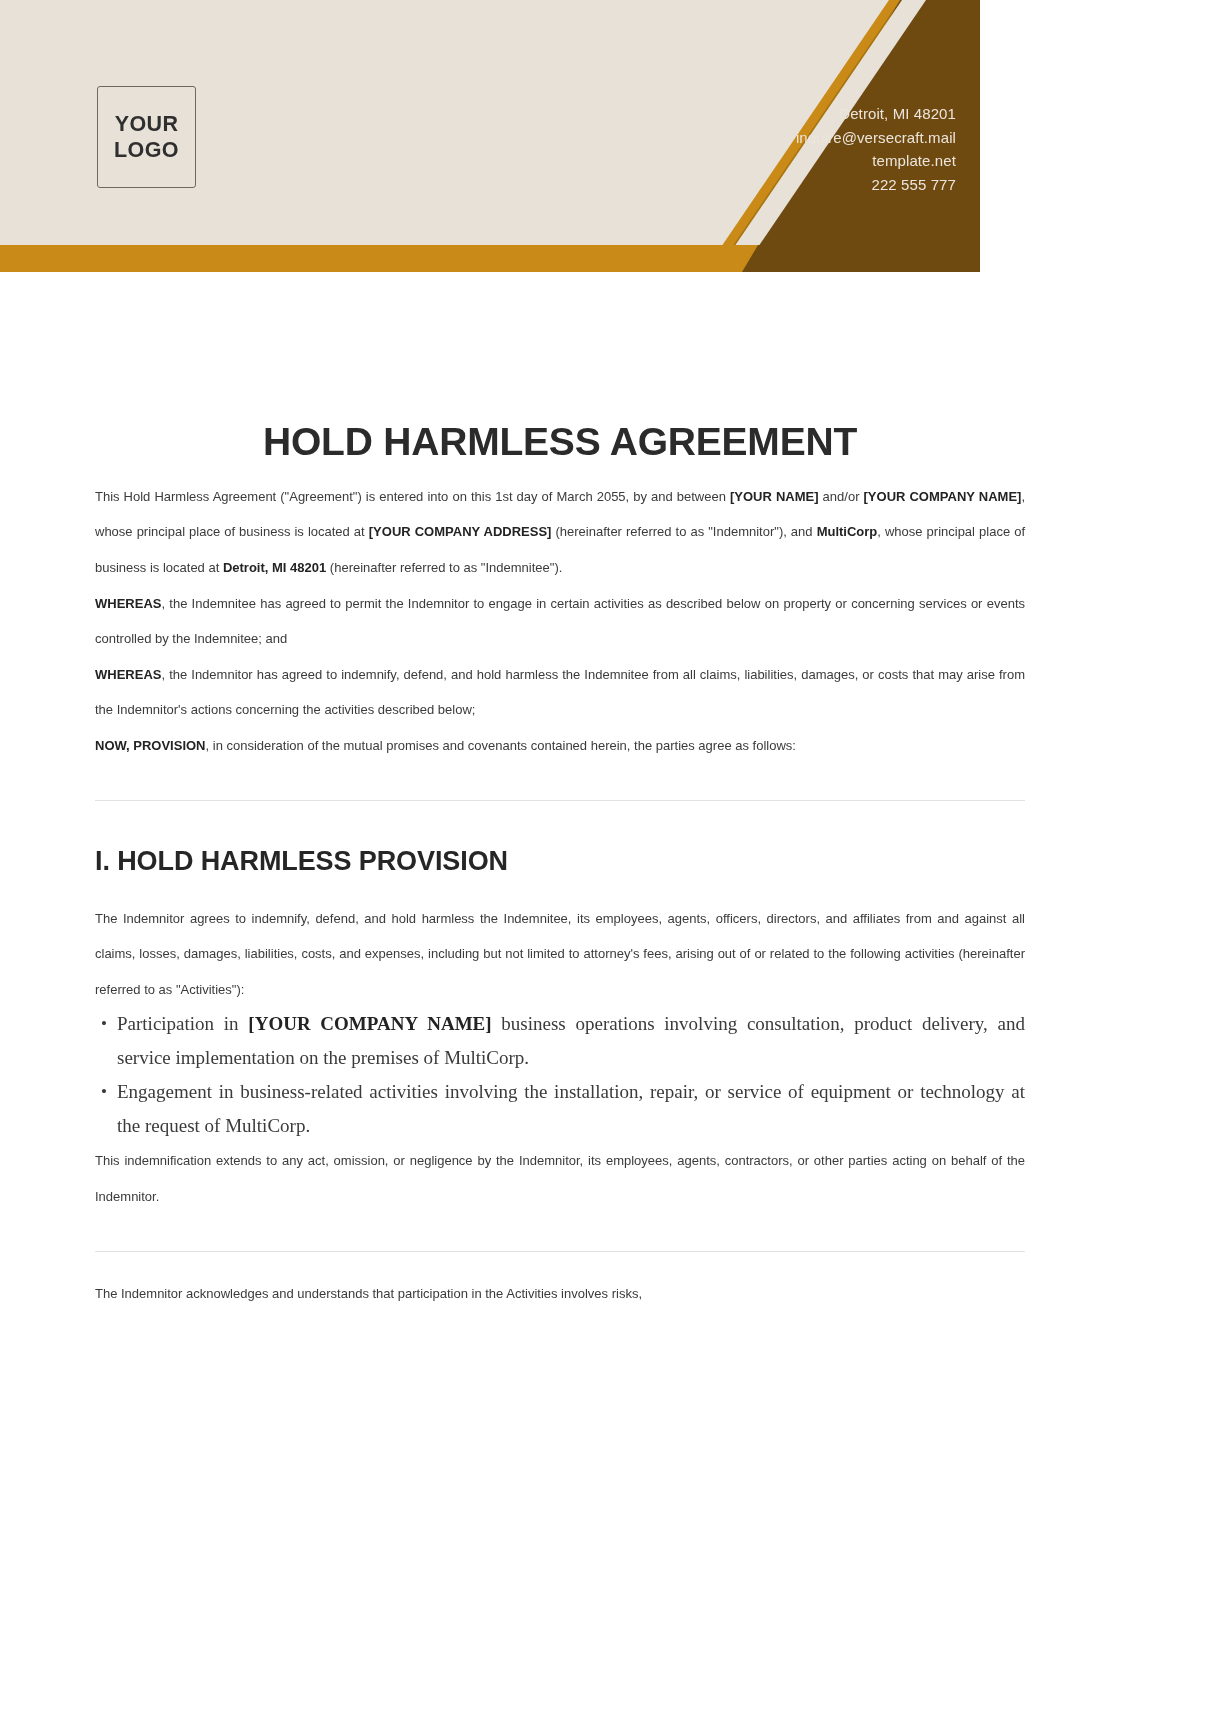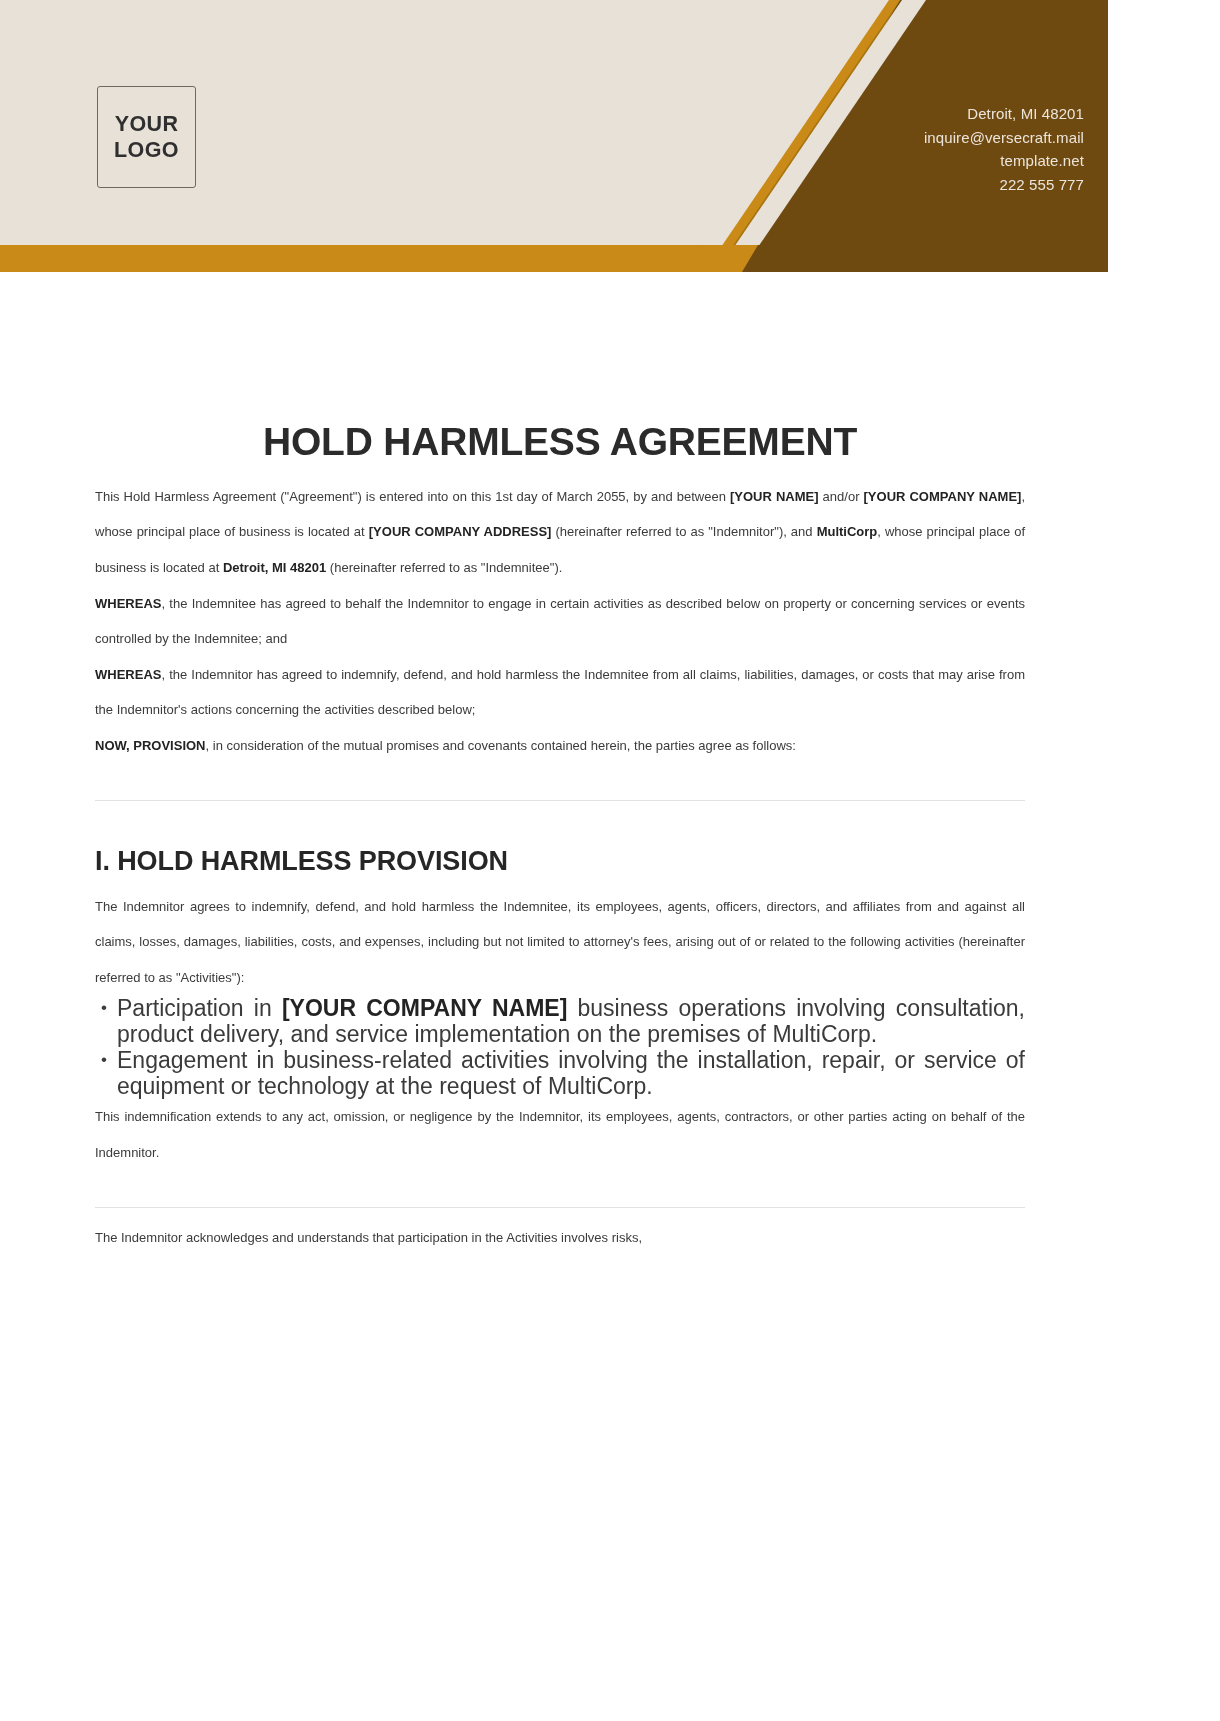--- a/index.html
+++ b/index.html
@@ -13,21 +13,21 @@
     height: 1721px;
     font-family: "Liberation Sans", sans-serif;
     color: #333333;
     overflow: hidden;
     position: relative;
   }
 
   
   .header {
     position: relative;
-    width: 1108px;
+    width: 980px;
     height: 272px;
     overflow: hidden;
     background: #ef4444;
     padding-left: 12px;
   }
   .hdr-svg {
     position: absolute;
     top: 0; left: 0;
     width: 1220px;
     height: 272px;
@@ -110,33 +110,33 @@
 
   h2.section-heading {
     font-family: "Liberation Sans", sans-serif;
     font-size: 27px;
     font-weight: 700;
     color: #262626;
     letter-spacing: -0.1px;
     margin: 45px 0 0 0;
   }
 
-  .section-body { margin-top: 12px; }
+  .section-body { margin-top: 24px; }
 
   ul.bullets {
     list-style: none;
     margin: 0;
     padding: 0;
   }
   ul.bullets li {
     position: relative;
     padding-left: 22px;
-    font-family: Liberation Sans, sans-serif;
-    font-size: 23px;
-    line-height: 26px;
+    font-family: Liberation Serif, serif;
+    font-size: 19px;
+    line-height: 34px;
     color: #3b3b3b;
     text-align: justify;
     text-justify: inter-word;
   }
   ul.bullets li::before {
     content: "\2022";
     position: absolute;
     left: 6px;
     top: 0;
     color: #3b3b3b;
@@ -185,21 +185,21 @@
   </div>
 </div>
 
 <div class="doc">
   <div class="doc-inner">
 
     <h1 class="doc-title">HOLD HARMLESS AGREEMENT</h1>
 
     <p class="body-text first-para"><span>This Hold Harmless Agreement ("Agreement") is entered into on this 1st day of March 2055, by and between </span><span class="b">[YOUR NAME]</span><span> and/or </span><span class="b">[YOUR COMPANY NAME]</span><span>, whose principal place of business is located at </span><span class="b">[YOUR COMPANY ADDRESS]</span><span> (hereinafter referred to as "Indemnitor"), and </span><span class="b">MultiCorp</span><span>, whose principal place of business is located at </span><span class="b">Detroit, MI 48201</span><span> (hereinafter referred to as "Indemnitee").</span></p>
 
-    <p class="body-text"><span class="b">WHEREAS</span><span>, the Indemnitee has agreed to behalf the Indemnitor to engage in certain activities as described below on property or concerning services or events controlled by the Indemnitee; and</span></p>
+    <p class="body-text"><span class="b">WHEREAS</span><span>, the Indemnitee has agreed to permit the Indemnitor to engage in certain activities as described below on property or concerning services or events controlled by the Indemnitee; and</span></p>
 
     <p class="body-text"><span class="b">WHEREAS</span><span>, the Indemnitor has agreed to indemnify, defend, and hold harmless the Indemnitee from all claims, liabilities, damages, or costs that may arise from the Indemnitor's actions concerning the activities described below;</span></p>
 
     <p class="body-text"><span class="b">NOW, PROVISION</span><span>, in consideration of the mutual promises and covenants contained herein, the parties agree as follows:</span></p>
 
     <div class="divider"></div>
 
     <h2 class="section-heading">I. HOLD HARMLESS PROVISION</h2>
     <div class="section-body">
       <p class="body-text">The Indemnitor agrees to indemnify, defend, and hold harmless the Indemnitee, its employees, agents, officers, directors, and affiliates from and against all claims, losses, damages, liabilities, costs, and expenses, including but not limited to attorney's fees, arising out of or related to the following activities (hereinafter referred to as "Activities"):</p>

